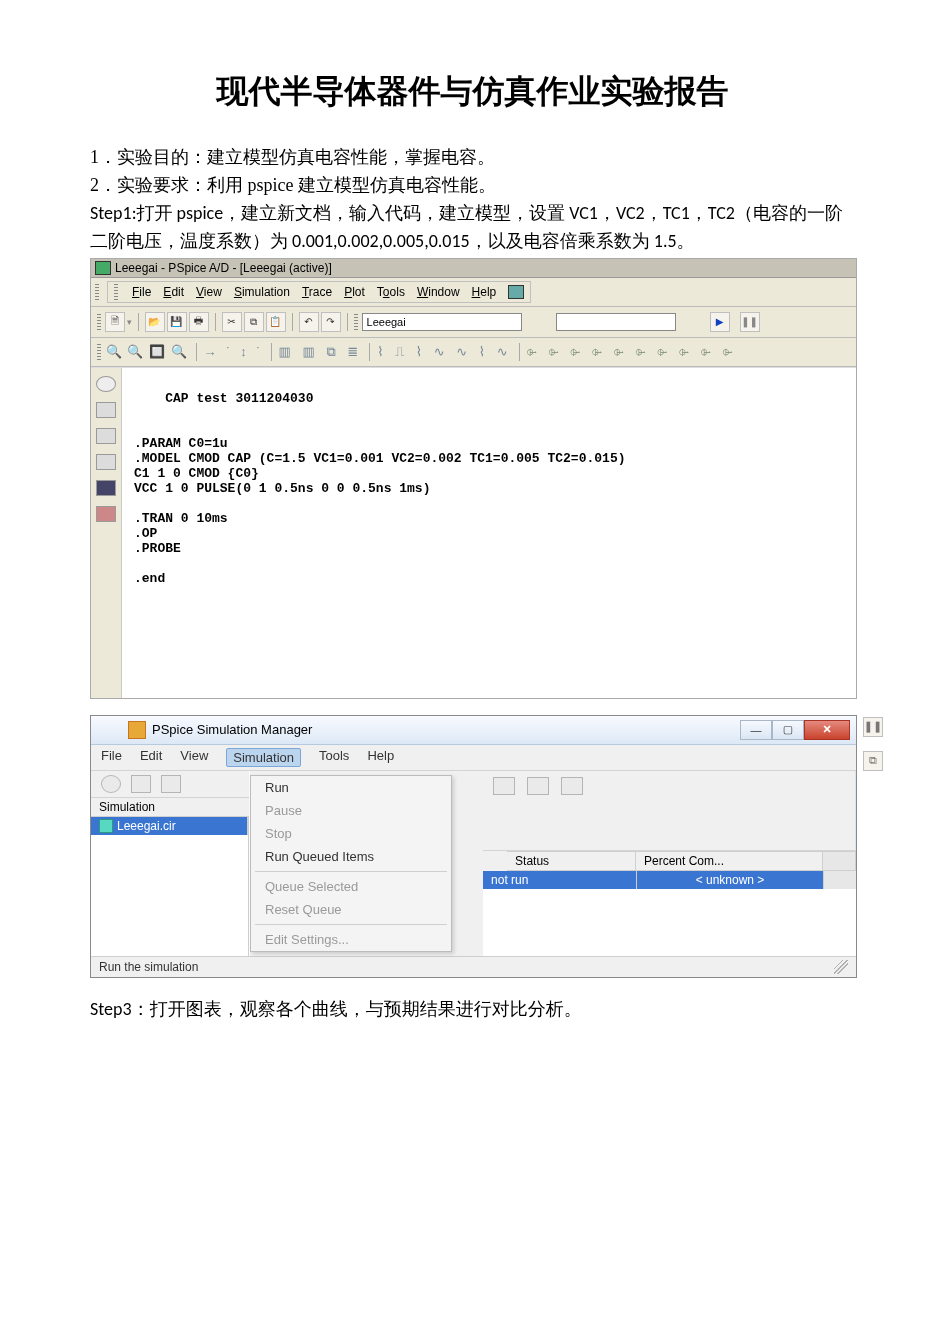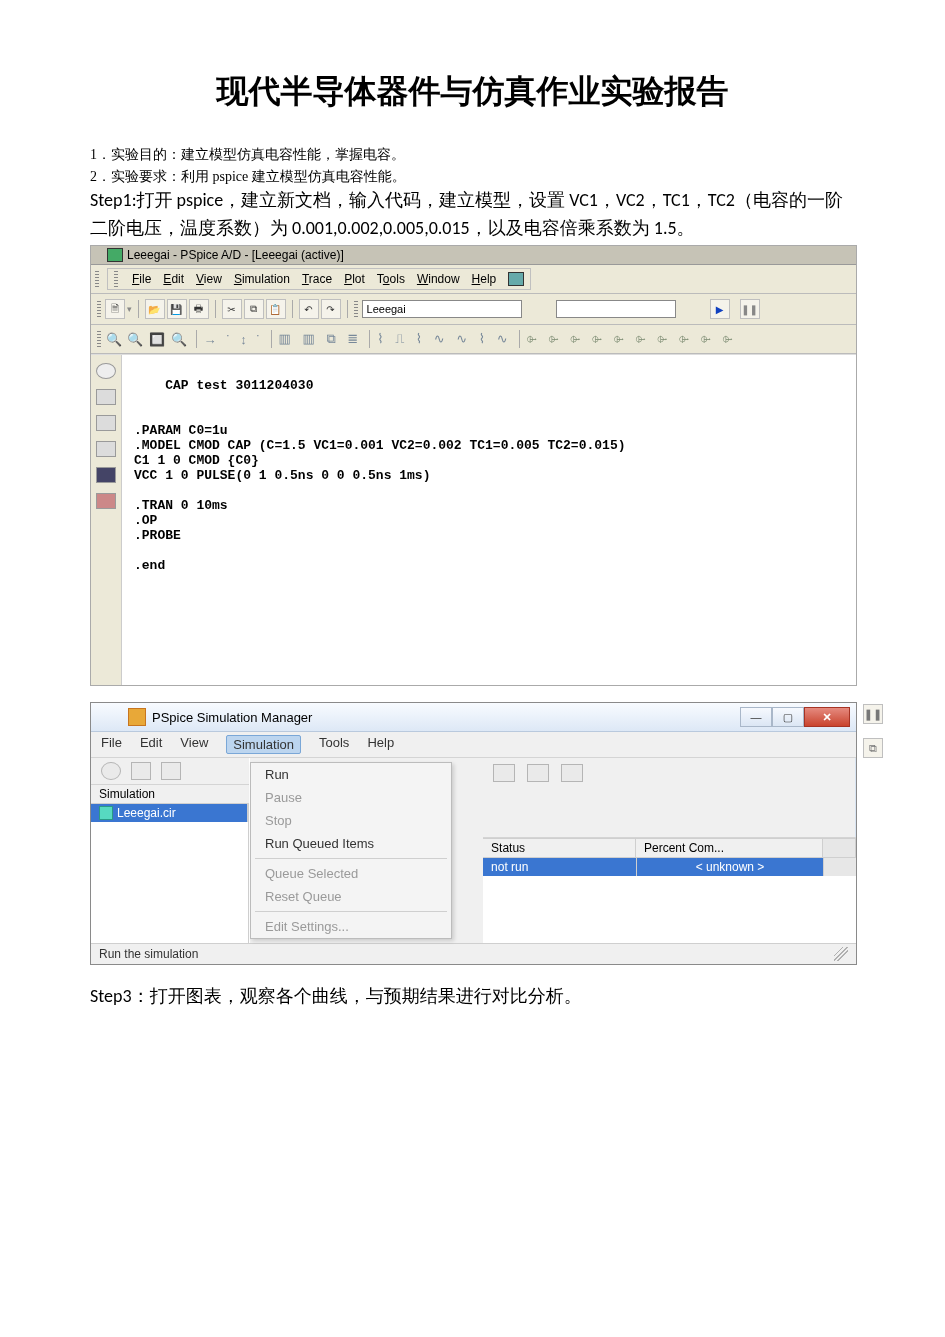--- a/index.html
+++ b/index.html
@@ -24,42 +24,42 @@
     font-family: SimSun, serif;
   }
   .subtitle {
     text-align: center;
     font-size: 20px;
     font-weight: bold;
     margin-bottom: 14px;
     font-family: SimSun, serif;
   }
   .body-text {
-    font-size: 14px;
+    font-size: 18px;
     line-height: 1.55;
     font-family: SimSun, "Microsoft YaHei", serif;
   }
   .step-text {
     font-size: 18px;
     line-height: 1.55;
     font-family: "Calibri", SimSun, sans-serif;
   }
   
   .win1 {
     width: 100%;
     border: 1px solid #aaa;
     background: #ece9d8;
     font-family: "Tahoma", Arial, sans-serif;
     font-size: 12px;
     margin-top: 2px;
     margin-bottom: 16px;
   }
   .win1-titlebar {
     background: #c6c3b6;
-    padding: 2px 16px;
+    padding: 2px 4px;
     font-size: 12px;
     border-bottom: 1px solid #999;
     display: flex;
     align-items: center;
   }
   .win1-titlebar .ti-icon {
     width: 14px; height: 12px; background: #4a6; border: 1px solid #333; margin-right:4px;
   }
   .win1-menubar {
     background: #ece9d8;
@@ -467,21 +467,21 @@
             <div class="ditem disabled">Edit Settings...</div>
           </div>
         </div>
 
         <div style="flex:1.6;display:flex;flex-direction:column;">
           <div class="win2-right-tools" style="border-bottom:1px solid #d4d4d4;">
             <span class="ricon"></span>
             <span class="ricon"></span>
             <span class="ricon"></span>
           </div>
-          <div style="display:flex;">
+          <div style="display:flex;margin-left:24px;">
             <div class="col status">Status</div>
             <div class="col percent">Percent Com...</div>
             <div class="col scroll"></div>
           </div>
           <div class="row-selected">
             <div class="cell status">not run</div>
             <div class="cell pct">&lt; unknown &gt;</div>
             <div class="cell scroll"></div>
           </div>
           <div style="flex:1;background:#fff;border-right:0;"></div>

